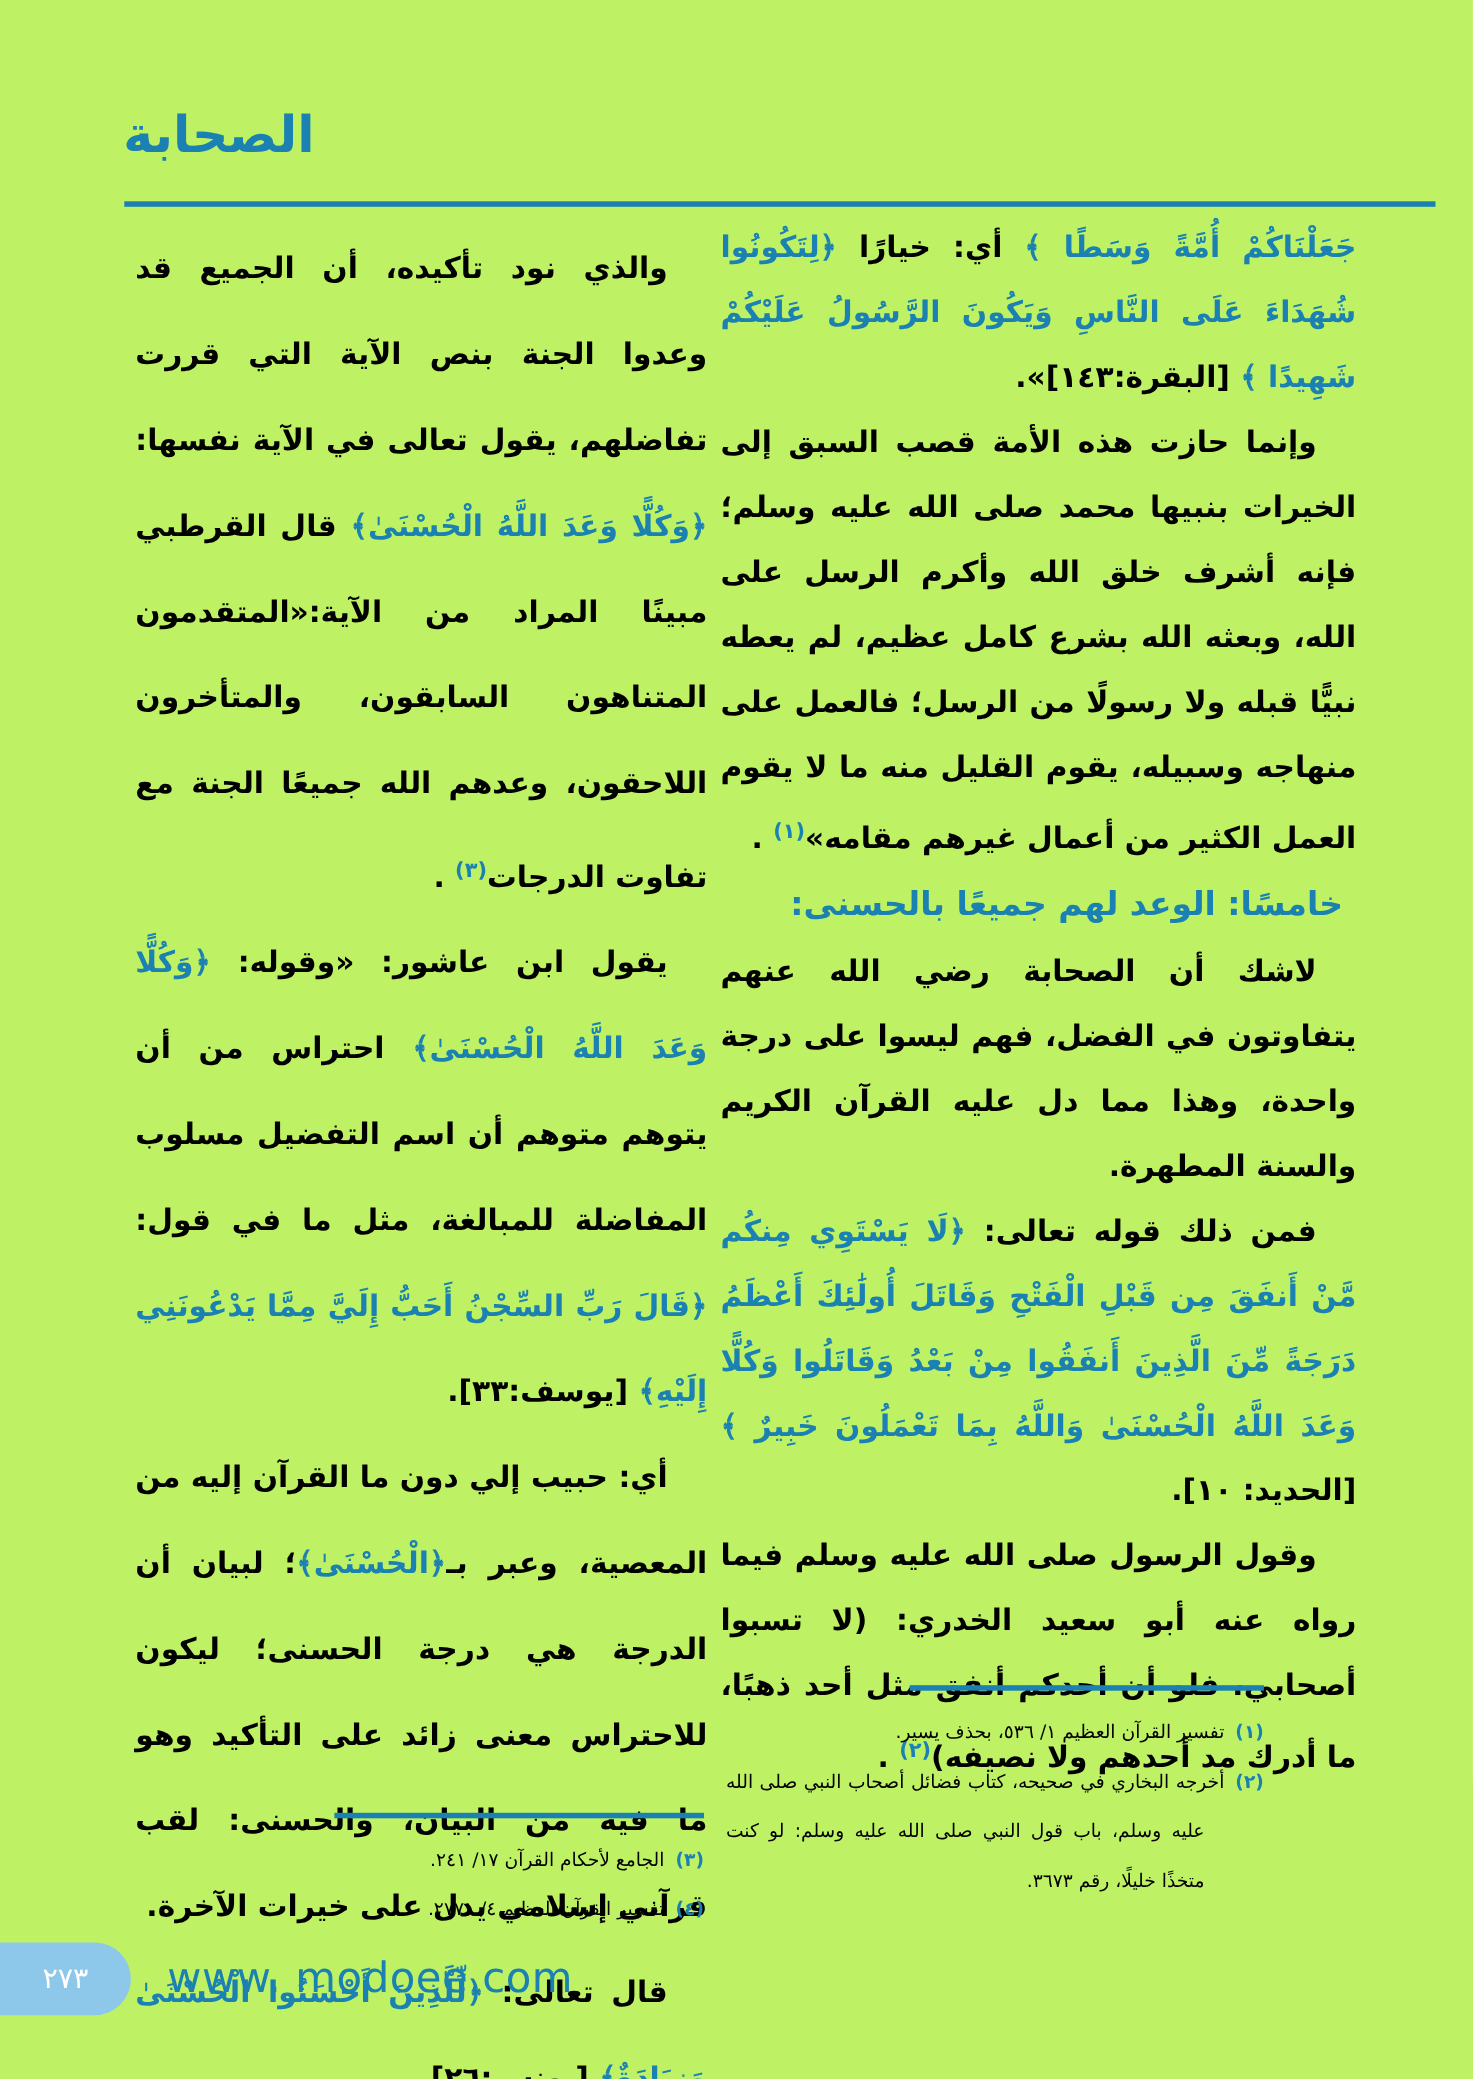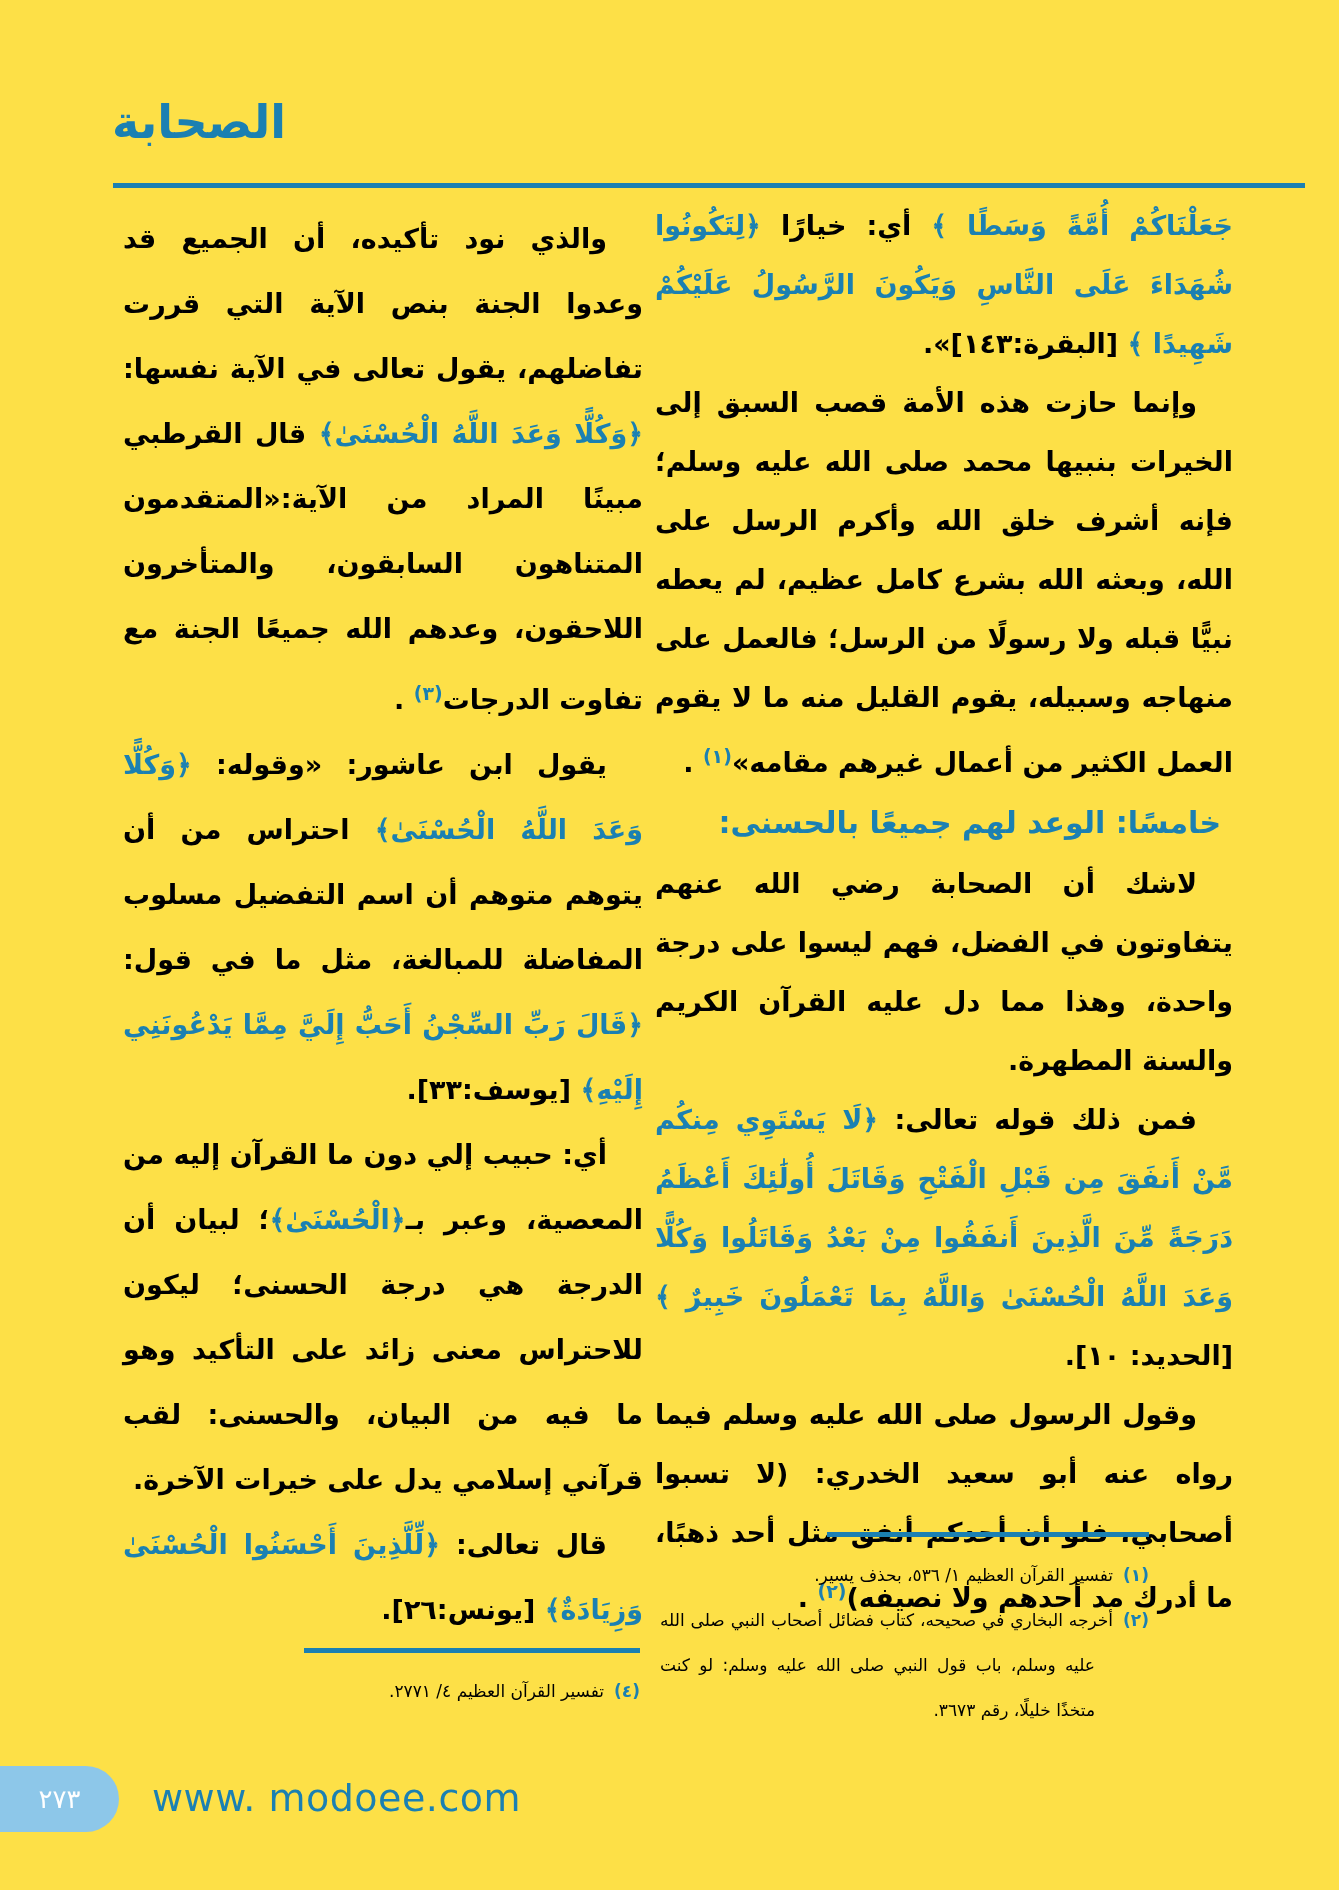--- a/index.html
+++ b/index.html
@@ -1,19 +1,19 @@
 <!DOCTYPE html>
 <html lang="ar" dir="rtl" style="--teal: #1b80b2; --light_blue: #8dc7e9; --text_black: #000000; --page_bg: #ffffff;"><head>
 <meta charset="utf-8">
 <style>
   html,body{margin:0;padding:0;background:#ffffff;}
   .page{
     position:relative;
     width:1339px;height:1890px;
-    background:#fde047;
+    background:#bef264;
     font-family:"DejaVu Sans",sans-serif;
     direction:rtl;
     overflow:hidden;
     margin:0 auto;
   }
   .header-title{
     position:absolute;left:112px;top:88px;
     color:var(--teal,#1b80b2);
     font-size:46px;font-weight:bold;
     line-height:1.5;
@@ -24,21 +24,21 @@
     background:var(--teal,#1b80b2);
   }
   .col{position:absolute;color:#000;}
   .col-right{left:655px;top:196px;width:578px;}
   .col-left{left:95px;top:206px;width:548px;}
   .col p{margin:0;text-align:justify;}
   .body-par{
     font-size:27px;font-weight:bold;
     line-height:59px;color:#000;
   }
-  .col-left .body-par{line-height:65px;margin-left:28px;}
+  .col-left .body-par{line-height:78px;margin-left:28px;}
   .indent{text-indent:36px;}
   .heading{
     color:var(--teal,#1b80b2);
     font-size:30px;font-weight:bold;
     line-height:62px;margin:2px 0;
     text-indent:12px;
   }
   .seg-text{color:inherit;}
   .seg-quran{color:var(--teal,#1b80b2);}
   .seg-fnref{
@@ -107,20 +107,21 @@
     <div class="fn-rule"></div>
     <div>
         <div class="footnote"><span class="fn-num">(١)</span><span class="fn-text">تفسير القرآن العظيم ١/ ٥٣٦، بحذف يسير.</span></div>
         <div class="footnote"><span class="fn-num">(٢)</span><span class="fn-text">أخرجه البخاري في صحيحه، كتاب فضائل أصحاب النبي صلى الله عليه وسلم، باب قول النبي صلى الله عليه وسلم: لو كنت متخذًا خليلًا، رقم ٣٦٧٣.</span></div>
       </div>
   </div>
 
   <div class="fn-area fn-left">
     <div class="fn-rule"></div>
     <div>
+        <div class="footnote"><span class="fn-num">(٣)</span><span class="fn-text">الجامع لأحكام القرآن ١٧/ ٢٤١.</span></div>
         <div class="footnote"><span class="fn-num">(٤)</span><span class="fn-text">تفسير القرآن العظيم ٤/ ٢٧٧١.</span></div>
       </div>
   </div>
 
   <div class="page-pill">
     <span>٢٧٣</span>
   </div>
 
   <div class="website">www. modoee.com</div>
 

